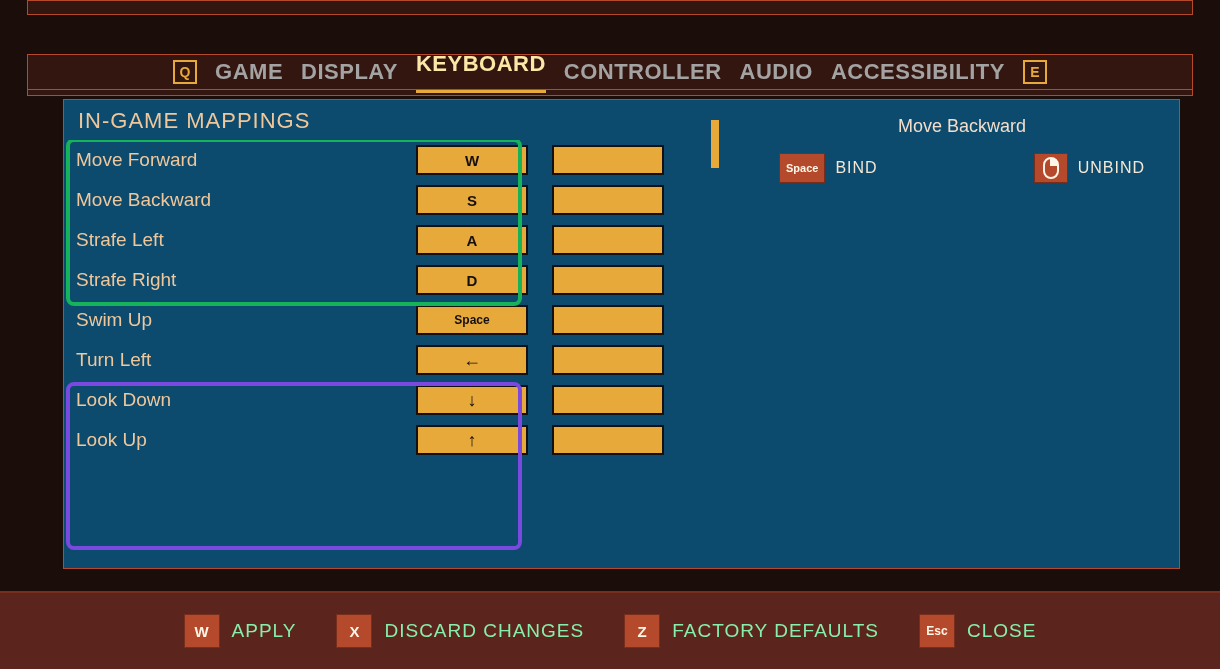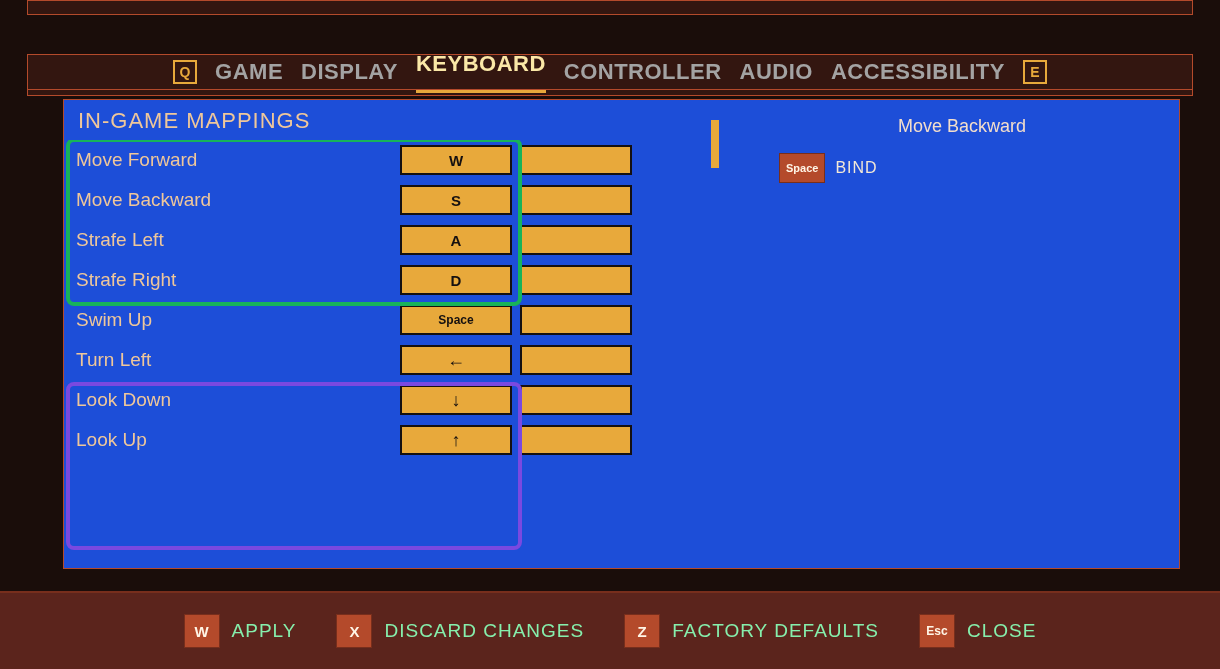--- a/index.html
+++ b/index.html
@@ -77,21 +77,21 @@
   .tab.active {
     color: #fbe8a7;
     border-bottom: 3px solid #e8a93b;
     padding-bottom: 13px;
   }
   
   .panel {
     position: absolute;
     left: 63px; right: 40px; top: 99px; bottom: 100px;
     border: 1px solid #b44a2b;
-    background: #1d4ed8;
+    background: #0c4a6e;
   }
   .panel-inner {
     position: absolute;
     inset: 0;
     display: flex;
   }
   .leftcol {
     width: 645px;
     padding: 8px 0 0 0;
     position: relative;
@@ -165,21 +165,21 @@
     height: 420px;
     overflow: hidden;
   }
   .list {
     padding-left: 2px;
   }
   .row {
     display: flex;
     align-items: center;
     height: 40px;
-    gap: 8px;
+    gap: 24px;
     padding-left: 10px;
     position: relative;
   }
   .row .name {
     flex: 0 0 316px;
     color: #efc79a;
     font-size: 19px;
     font-weight: 400;
   }
   .slot {
@@ -318,20 +318,30 @@
           <div class="scrollthumb"></div>
         </div>
       </div>
       <div class="rightcol">
         <div class="detail-title">Move Backward</div>
         <div class="detail-actions">
           <div class="detail-action">
             <span class="keycap-solid" style="font-size:11px;">Space</span>
             <span class="lbl">BIND</span>
           </div>
+          <div class="detail-action">
+            <span class="keycap-solid mouse-icon">
+              <svg width="18" height="22" viewBox="0 0 18 22">
+                <rect x="2" y="1" width="14" height="20" rx="7" ry="7" fill="none" stroke="#fff5e6" stroke-width="2"></rect>
+                <line x1="9" y1="1" x2="9" y2="9" stroke="#fff5e6" stroke-width="2"></line>
+                <path d="M9 1 A7 7 0 0 1 16 8 L16 9 L9 9 Z" fill="#fff5e6"></path>
+              </svg>
+            </span>
+            <span class="lbl">UNBIND</span>
+          </div>
         </div>
       </div>
     </div>
   </div>
 
   <div class="footer">
     <div class="btn">
       <span class="keycap-solid">W</span>
       <span class="lbl">APPLY</span>
     </div>

